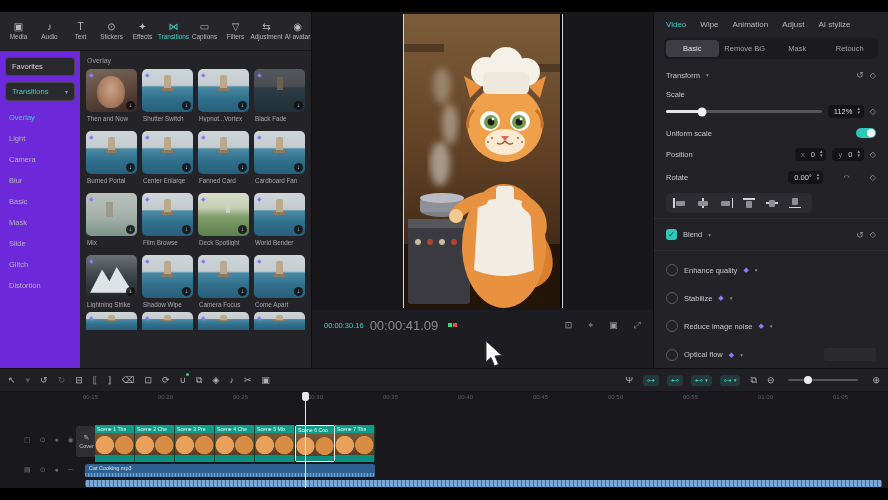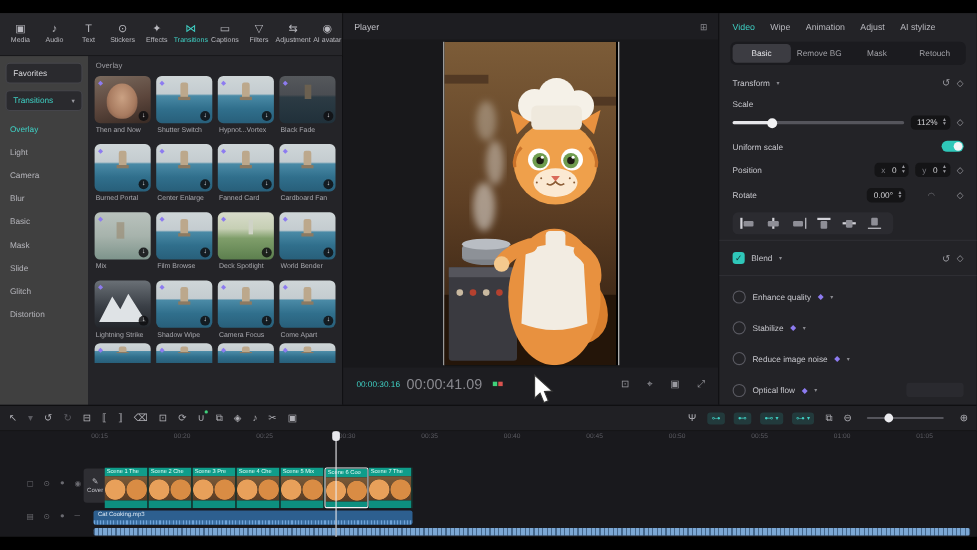--- a/index.html
+++ b/index.html
@@ -8,21 +8,21 @@
   .app{position:absolute;top:12px;left:0;width:888px;height:476px;background:#1b1b1f;}
 
   
   .left-panel{position:absolute;left:0;top:0;width:311px;height:356px;background:#222226;border-right:1px solid #0e0e10;}
   .top-toolbar{display:flex;align-items:center;height:38px;padding:0 4px;gap:2px;background:#26262a;border-bottom:1px solid #18181b;}
   .tt-item{display:flex;flex-direction:column;align-items:center;justify-content:center;min-width:27px;padding:1px 1px;cursor:pointer;color:#b8b8be;}
   .tt-item .tt-ic{font-size:10px;line-height:11px;}
   .tt-item .tt-lb{font-size:6.4px;line-height:8px;margin-top:1px;white-space:nowrap;}
   .tt-item.active{color:#3fd0c4;}
   .lp-body{display:flex;height:318px;}
-  .sidebar{width:80px;padding:6px 5px;box-sizing:border-box;background:#404040;}
+  .sidebar{width:80px;padding:6px 5px;box-sizing:border-box;background:#6d28d9;}
   .sb-btn{border:1px solid #45454b;background:#2a2a2e;border-radius:4px;font-size:7.5px;color:#d6d6da;
     padding:4px 6px;margin-bottom:6px;display:flex;justify-content:space-between;align-items:center;cursor:pointer;}
   .sb-btn.teal{color:#3fd0c4;}
   .sb-btn .caret{font-size:6px;color:#9a9aa0;}
   .sb-item{font-size:7.5px;color:#b4b4ba;padding:6px 4px;cursor:pointer;}
   .sb-item.active{color:#3fd0c4;}
   .grid-area{flex:1;padding:4px 4px 0 6px;overflow:hidden;background:#242428;}
   .grid-header{font-size:7px;color:#9a9aa0;margin:2px 0 5px 1px;}
   .tiles{display:flex;flex-wrap:wrap;gap:5px;}
   .tile{width:51px;cursor:pointer;}
@@ -398,24 +398,20 @@
                   <span class="vip">◆</span>
                 </div>
               </div>
 
           </div>
         </div>
       </div>
     </div>
 
     <div class="player-panel">
-      <div class="pl-header">
-        <span class="pl-title">Player</span>
-        <span class="pl-menu">⊞</span>
-      </div>
       <div class="pl-canvas">
         <div class="pl-frame">
           <svg width="156" height="294" viewBox="0 0 156 294" xmlns="http://www.w3.org/2000/svg">
             <defs>
               <linearGradient id="bg" x1="0" y1="0" x2="0" y2="1">
                 <stop offset="0" stop-color="#7c5c38"></stop>
                   <stop offset="0.5" stop-color="#5e3f24"></stop>
                   <stop offset="1" stop-color="#2c1b0f"></stop>
               </linearGradient>
               <filter id="blur">

